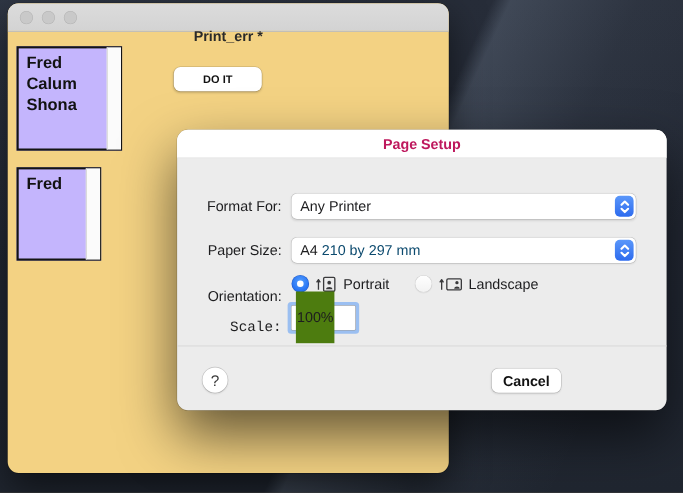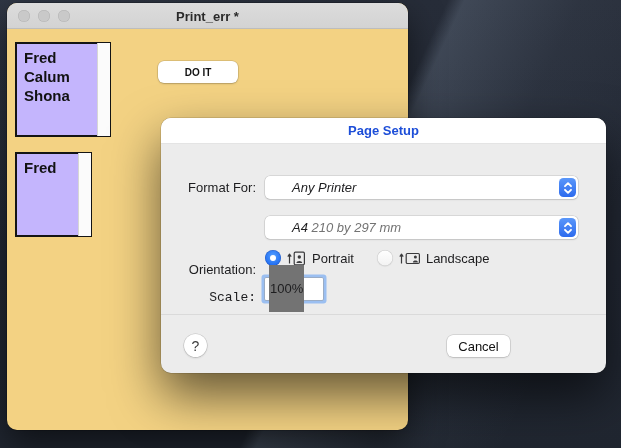--- a/index.html
+++ b/index.html
@@ -28,21 +28,21 @@
     background:linear-gradient(#DCDCDC,#D3D3D3);
     border-bottom:1px solid #BDBDBD;
     border-radius:10px 10px 0 0;
   }
   .traffic { position:absolute; left:11px; top:7px; display:flex; gap:8px; }
   .traffic span {
     width:12px; height:12px; border-radius:50%;
     background:#C9C9C9; box-shadow:inset 0 0 0 0.5px #B3B3B3;
   }
   .win-title {
-    position:absolute; left:0; right:0; top:0; height:26px;
+    position:absolute; left:0; right:0; top:16px; height:26px;
     display:flex; align-items:center; justify-content:center;
     font-size:13px; font-weight:bold; color:#2a2a2a;
   }
   .listbox {
     position:absolute; background:#c4b5fd; border:2px solid #141414;
     font-size:15px; font-weight:600; color:#121212; line-height:19px;
   }
   .listbox .items { padding:4px 0 0 7px; }
   .lb-names { left:8px; top:39px; width:96px; height:95px; }
   .lb-selected { left:8px; top:149px; width:77px; height:85px; }
@@ -63,30 +63,30 @@
     position:absolute; left:161px; top:118px; width:445px; height:255px;
     background:#ECECEC; border-radius:10px;
     box-shadow:0 22px 50px rgba(0,0,0,0.6), 0 0 0 0.5px rgba(0,0,0,0.2);
     font-size:13px; color:#1d1d1f;
   }
   .dlg-titlebar {
     position:absolute; left:0; right:0; top:0; height:26px;
     background:#FFFFFF; border-radius:10px 10px 0 0;
     border-bottom:1px solid #E4E4E4;
     display:flex; align-items:center; justify-content:center;
-    font-weight:bold; color:#1d4ed8;
+    font-weight:bold; color:#be185d;
   }
   .flabel { position:absolute; left:0; width:95px; text-align:right; }
   .popup {
     position:absolute; left:104px; width:313px; height:23px;
     background:#fff; border-radius:5px;
     box-shadow:0 0 0 0.5px rgba(0,0,0,0.17), 0 1px 2px rgba(0,0,0,0.10);
-    line-height:23px; padding-left:27px; cursor:default;font-style:italic;
-  }
-  .popup .dim { color:#737373; }
+    line-height:23px; padding-left:8px; cursor:default;
+  }
+  .popup .dim { color:#0c4a6e; }
   .stepper {
     position:absolute; right:2px; top:2px; width:17px; height:19px;
     border-radius:4.5px;
     background:linear-gradient(#5A97FA,#2D6BEE);
     display:flex; align-items:center; justify-content:center;
   }
   .radio-row {
     position:absolute; left:104px; top:130px; height:18px;
     display:flex; align-items:flex-end;
   }
@@ -105,33 +105,33 @@
     box-shadow:inset 0 0 0 0.5px #c6c6c6, 0 0.5px 1px rgba(0,0,0,0.1);
   }
   .orient-icon { margin:0 5px 0 6px; display:flex; align-items:center; }
   .radio-gap { width:23px; }
   .scale-field {
     position:absolute; left:104px; top:160px; width:58px; height:22px;
     background:#fff; border-radius:1px;
     box-shadow:0 0 0 0.5px #9a9a9a, 0 0 0 3.5px rgba(112,167,245,0.65);
     line-height:22px; padding-left:4px;
   }
-  .scale-field .sel { background:#737373; padding:16px 1px; }
+  .scale-field .sel { background:#4d7c0f; padding:16px 1px; }
   .dlg-sep { position:absolute; left:0; right:0; top:196px; height:1px; background:#DADADA; }
   .help-btn {
     position:absolute; left:23px; top:216px; width:23px; height:23px;
     border-radius:50%; background:#fff;
     box-shadow:0 0 0 0.5px rgba(0,0,0,0.18), 0 1px 2px rgba(0,0,0,0.15);
     display:flex; align-items:center; justify-content:center;
     font-size:14px; color:#3c3c3c; cursor:default;
   }
   .dlg-btn {
     position:absolute; top:217px; width:63px; height:22px; border-radius:6px;
     display:flex; align-items:center; justify-content:center;
-    font-size:13px; cursor:default;
+    font-size:13px; cursor:default;font-weight:bold;
   }
   .btn-cancel {
     left:286px; background:#fff; color:#111;
     box-shadow:0 0 0 0.5px rgba(0,0,0,0.18), 0 1px 2px rgba(0,0,0,0.12);
   }
   .btn-ok {
     left:361px; color:#fff;
     background:linear-gradient(#4C8DF8,#2F6EE8);
     box-shadow:0 1px 2px rgba(0,0,0,0.2);
   }
@@ -176,20 +176,21 @@
   <div class="flabel" style="top:62px;">Format For:</div>
   <div class="popup" style="top:58px;">
     <span>Any Printer</span>
     <span class="stepper">
       <svg width="10" height="14" viewBox="0 0 10 14">
           <path d="M2 5.2 L5 2.2 L8 5.2 M2 8.8 L5 11.8 L8 8.8" fill="none" stroke="#fff" stroke-width="1.9" stroke-linecap="round" stroke-linejoin="round"></path>
         </svg>
     </span>
   </div>
 
+  <div class="flabel" style="top:102px;">Paper Size:</div>
   <div class="popup" style="top:98px;">
     <span>A4</span><span class="dim"> 210 by 297 mm</span>
     <span class="stepper">
       <svg width="10" height="14" viewBox="0 0 10 14">
           <path d="M2 5.2 L5 2.2 L8 5.2 M2 8.8 L5 11.8 L8 8.8" fill="none" stroke="#fff" stroke-width="1.9" stroke-linecap="round" stroke-linejoin="round"></path>
         </svg>
     </span>
   </div>
 
   <div class="flabel" style="top:144px;">Orientation:</div>

